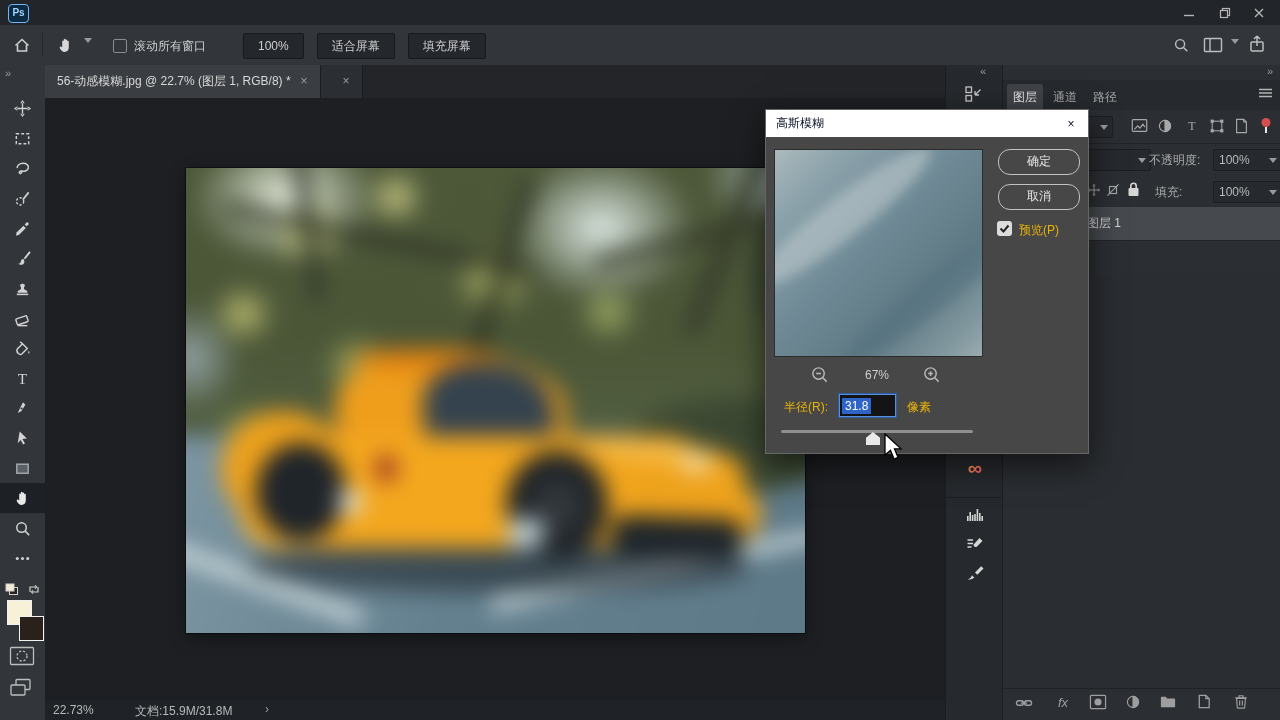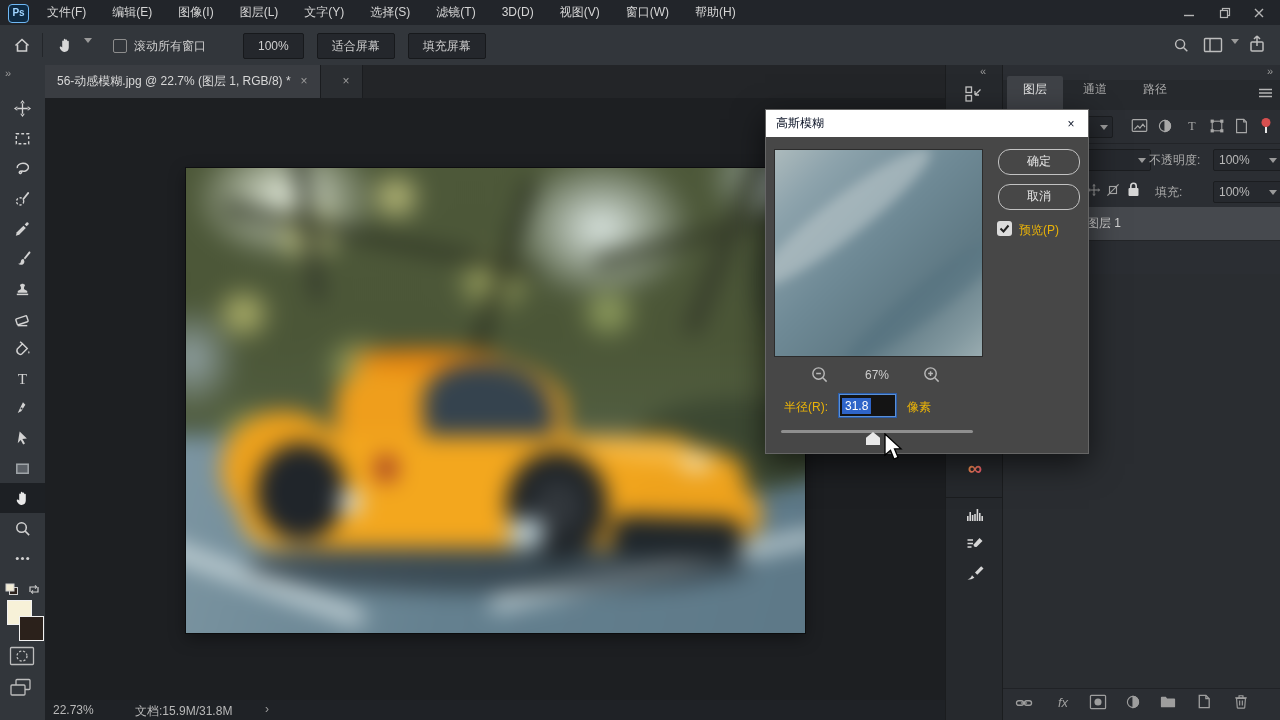--- a/index.html
+++ b/index.html
@@ -38,21 +38,21 @@
          box-shadow:0 0 0 1px rgba(0,0,0,.45),0 5px 16px rgba(0,0,0,.4);}
   #photo-blur{position:absolute;left:-25px;top:-25px;width:669px;height:515px;filter:blur(11px);}
   .ps{position:absolute;border-radius:50%;}
   
   #statusbar{left:45px;top:700px;width:900px;height:20px;background:#1f2226;font-size:12px;color:#b9b9b9;}
   
   #dockstrip{left:945px;top:65px;width:57px;height:655px;background:#26292d;border-left:1px solid #1b1d1f;}
   
   #rightdock{left:1002px;top:65px;width:278px;height:655px;background:#2b2e33;border-left:1px solid #1b1d1f;}
   #paneltabs{left:0;top:15px;width:278px;height:30px;background:#26292d;display:flex;align-items:flex-end;}
-  .ptab{height:34px;line-height:26px;padding:0 16px;font-size:12px;color:#a6a6a6;margin-left:4px;border-radius:2px 2px 0 0;}
+  .ptab{height:26px;line-height:26px;padding:0 6px;font-size:12px;color:#a6a6a6;margin-left:4px;border-radius:2px 2px 0 0;}
   .ptab.active{background:#3f4247;color:#e2e2e2;}
   .drop{background:#26292e;border:1px solid #1b1d20;border-radius:2px;height:20px;display:flex;
         align-items:center;justify-content:flex-end;padding:0 4px;}
   .chev{width:0;height:0;border-left:4px solid transparent;border-right:4px solid transparent;border-top:5px solid #9a9a9a;}
   .rowlabel{font-size:12px;color:#a9a9a9;}
   .valbox{background:#26292e;border:1px solid #1b1d20;border-radius:2px;height:20px;font-size:12px;color:#b9b9b9;
           display:flex;align-items:center;justify-content:space-between;padding:0 5px;}
   .layer-row{left:0;width:278px;height:33px;display:flex;align-items:center;font-size:12px;color:#d2d2d2;}
   
   #dialog{left:765px;top:109px;width:322px;height:343px;background:#474747;border:1px solid #666;
@@ -74,33 +74,20 @@
   #slider-thumb{left:100px;top:322px;width:14px;height:13px;background:#e9e9e9;
                 clip-path:polygon(50% 0,100% 45%,100% 100%,0 100%,0 45%);}
   
   #cursor{left:884px;top:433px;z-index:200;}
 </style>
 </head>
 <body>
 
 <div id="menubar" class="abs">
   <div id="ps-logo" class="abs">Ps</div>
-  <div id="menu-items" class="abs">
-    <span class="menu-item">文件(F)</span>
-    <span class="menu-item">编辑(E)</span>
-    <span class="menu-item">图像(I)</span>
-    <span class="menu-item">图层(L)</span>
-    <span class="menu-item">文字(Y)</span>
-    <span class="menu-item">选择(S)</span>
-    <span class="menu-item">滤镜(T)</span>
-    <span class="menu-item">3D(D)</span>
-    <span class="menu-item">视图(V)</span>
-    <span class="menu-item">窗口(W)</span>
-    <span class="menu-item">帮助(H)</span>
-  </div>
   <div class="winctl abs" style="left:1168px;">
     <svg width="12" height="12" viewBox="0 0 12 12">
         <path d="M1 8.5h10" stroke="#b5b5b5" stroke-width="1.4"></path>
       </svg>
   </div>
   <div class="winctl abs" style="left:1204px;">
     <svg width="12" height="12" viewBox="0 0 12 12" fill="none" stroke="#b5b5b5" stroke-width="1.2">
       <rect x="3.5" y="1.5" width="7" height="7"></rect>
         <rect x="1.5" y="3.5" width="7" height="7" fill="#22252a"></rect>
       </svg>

